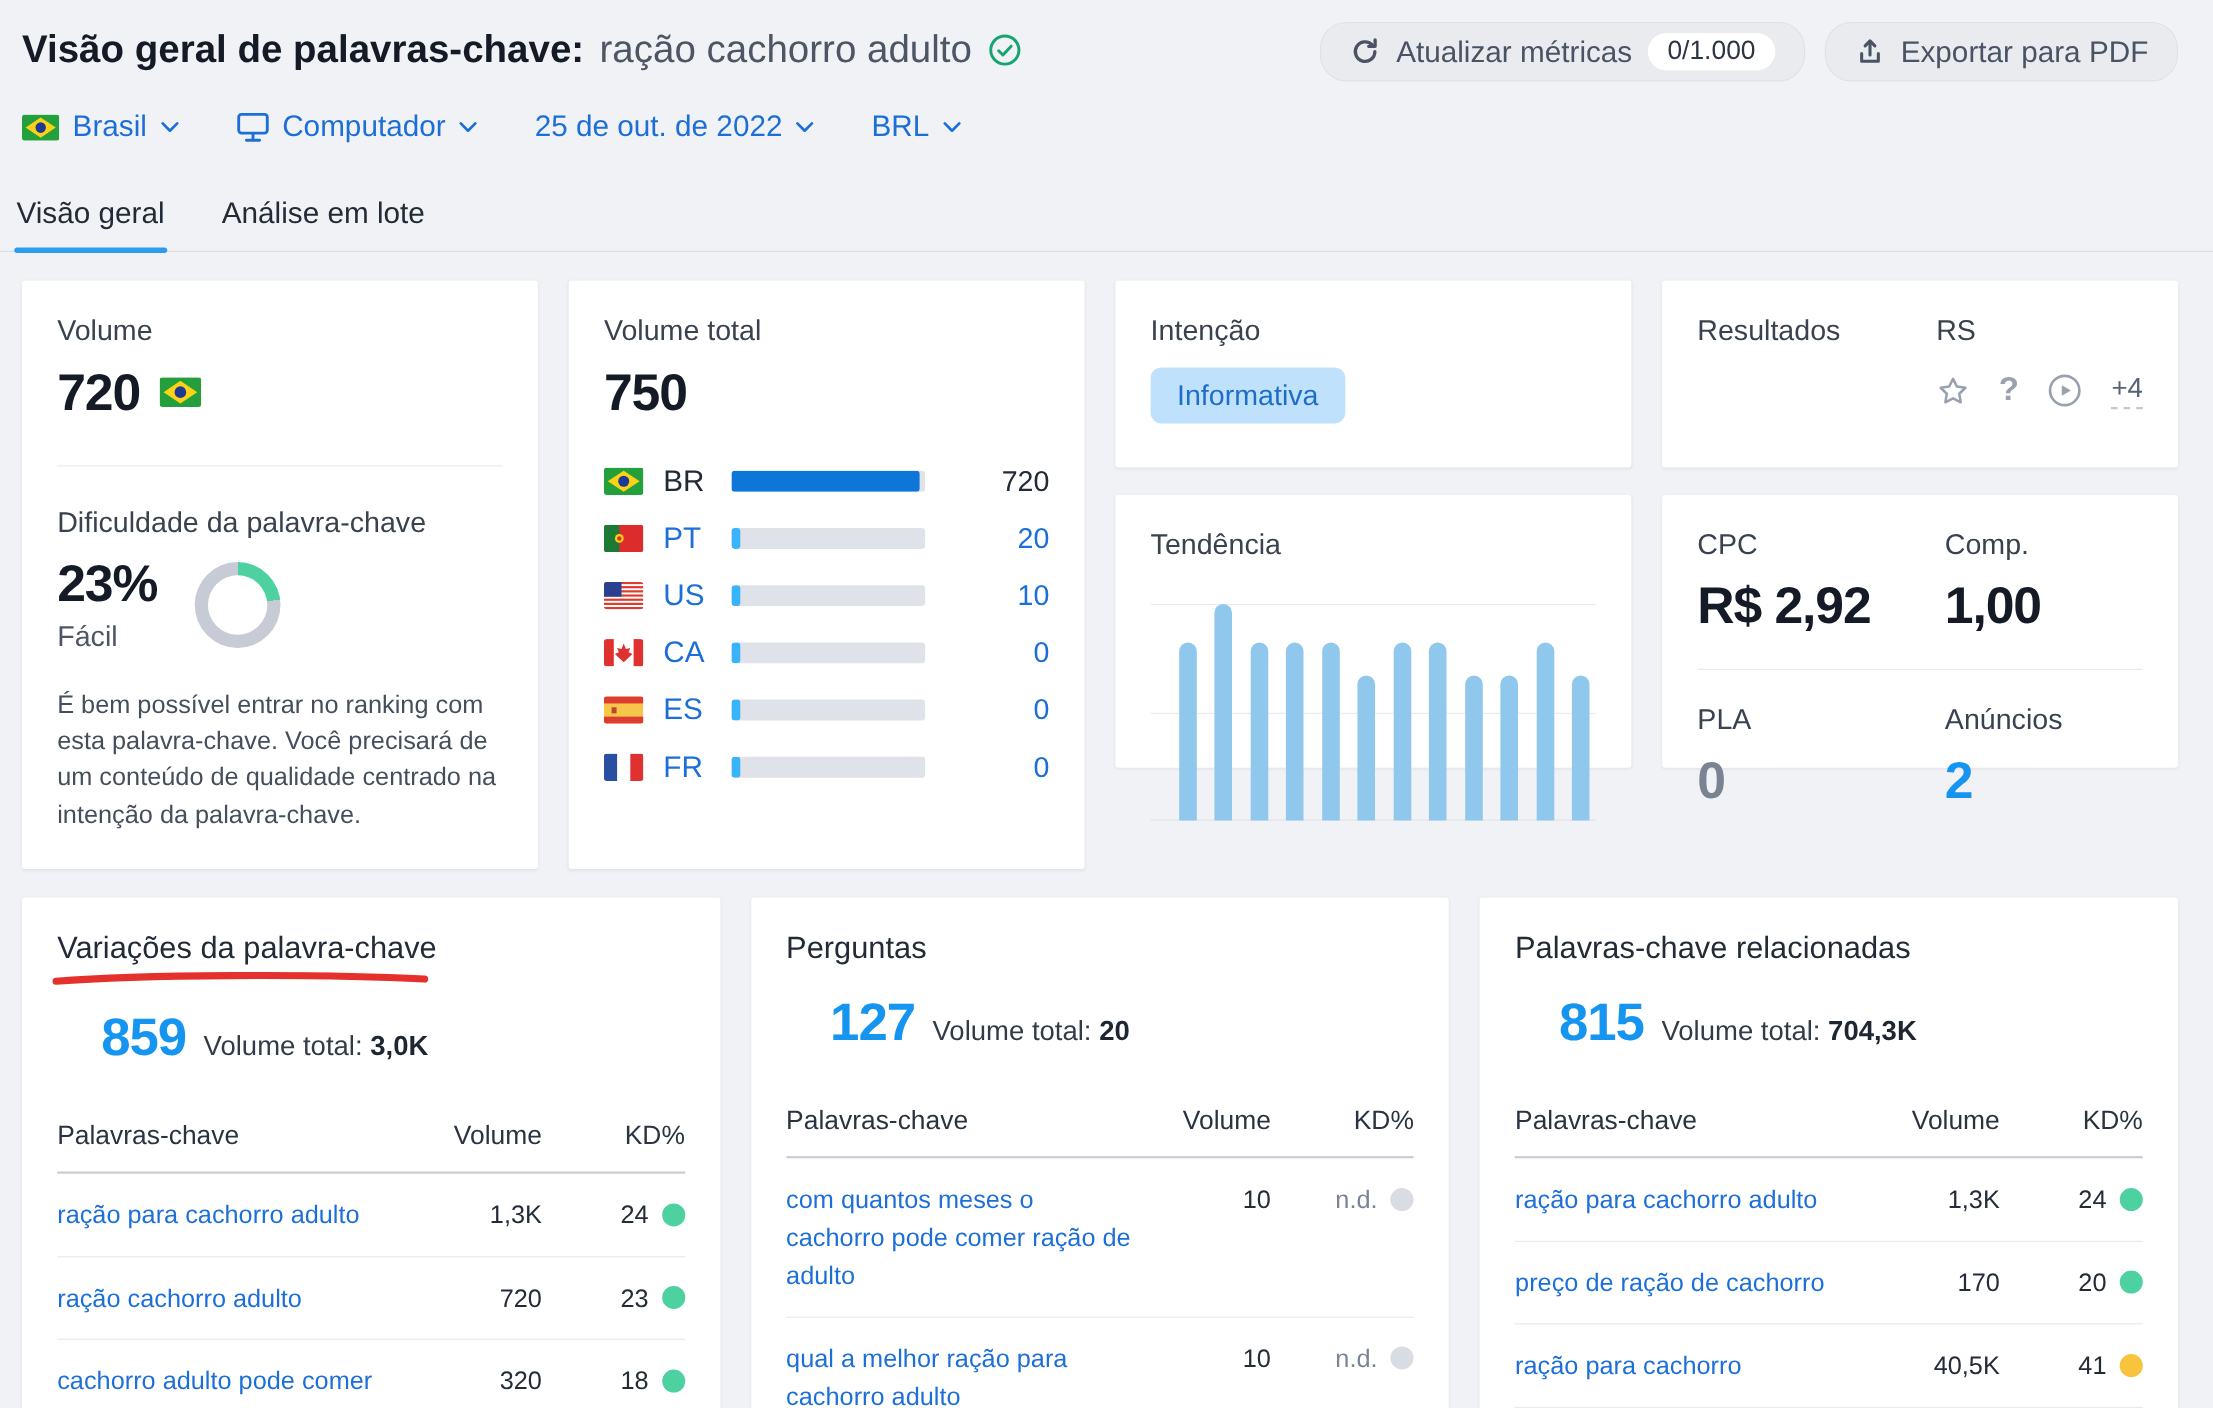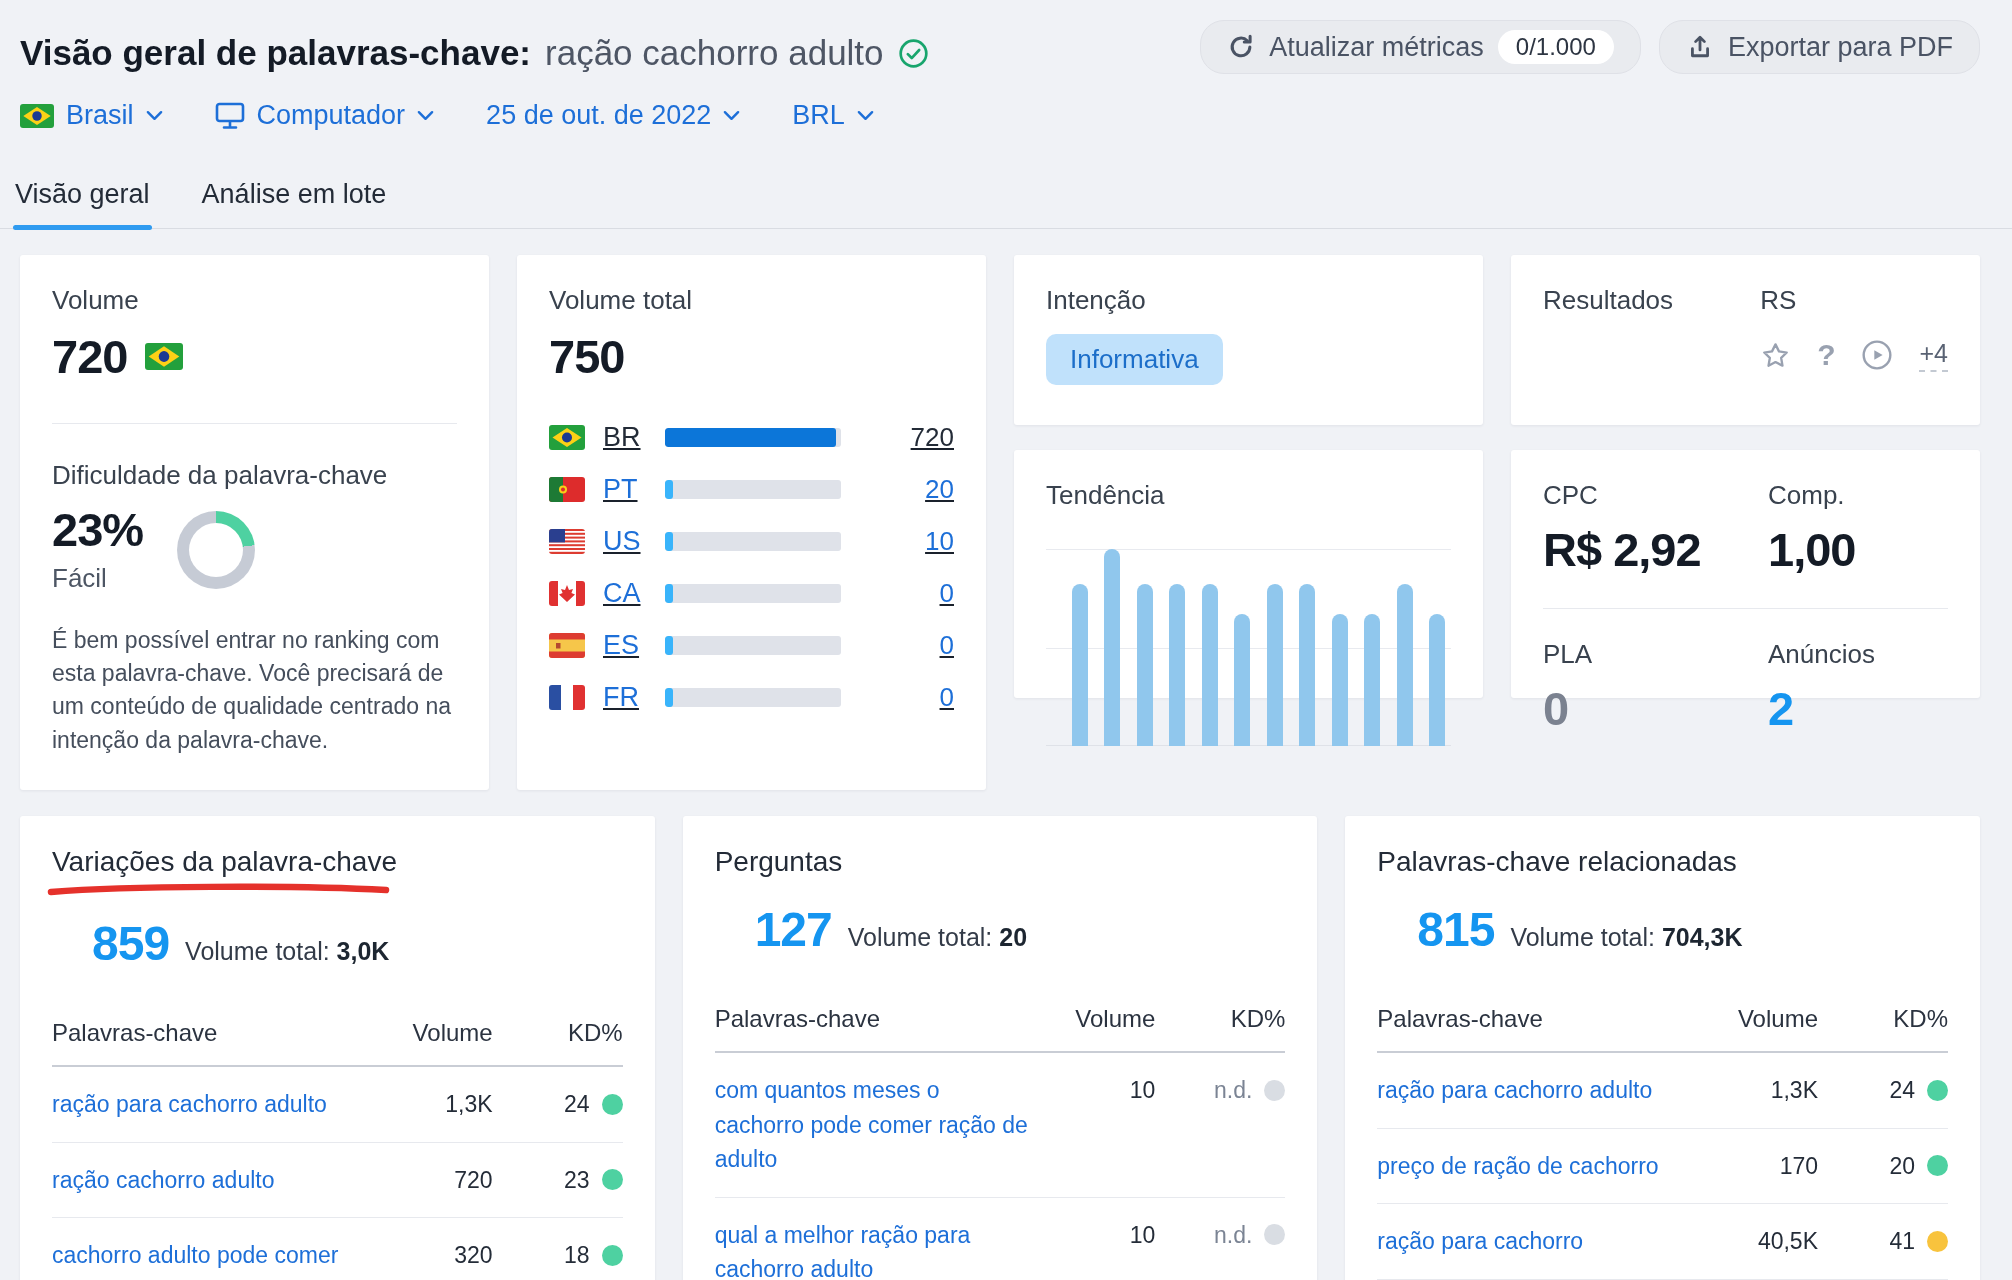--- a/index.html
+++ b/index.html
@@ -1,20 +1,20 @@
 <!DOCTYPE html>
 <html><head>
 <meta charset="utf-8">
 <style>
   html,body{margin:0;padding:0;background:#eef0f4;}
   .page{width:2012px;height:1280px;position:relative;overflow:hidden;background:#f0f2f6;
         font-family:"Liberation Sans","DejaVu Sans",sans-serif;color:#1a212c;}
 
   
-  .header{display:flex;justify-content:space-between;align-items:flex-end;padding:16px 32px 0 20px;}
+  .header{display:flex;justify-content:space-between;align-items:center;padding:16px 32px 0 20px;}
   .title{font-size:35px;font-weight:700;color:#141b26;display:flex;align-items:center;gap:14px;line-height:1.2;}
   .title .kw{font-weight:400;color:#4e5665;}
   .hdr-buttons{display:flex;gap:18px;margin-top:4px;}
   .btn{display:flex;align-items:center;gap:14px;background:#e9ebef;border:1px solid #dfe1e7;border-radius:24px;
        padding:9px 26px;font-size:27px;color:#4a5364;cursor:pointer;white-space:nowrap;}
   .badge-pill{background:#fff;border-radius:999px;padding:3px 18px;font-size:24px;color:#2d3542;}
 
   
   .filters{display:flex;gap:52px;margin:26px 0 0 20px;align-items:center;font-size:27px;color:#1d6fd8;}
   .filter{display:flex;align-items:center;gap:12px;cursor:pointer;}
@@ -43,21 +43,21 @@
 
   
   .kd-row{display:flex;align-items:center;gap:34px;margin-top:14px;}
   .kd-level{font-size:26px;color:#4d5664;margin-top:8px;}
   .donut{width:78px;height:78px;border-radius:50%;position:relative;flex:none;
          background:conic-gradient(#4ed1a1 0 23%,#c6cbd5 23% 100%);}
   .donut::after{content:"";position:absolute;inset:12px;background:#fff;border-radius:50%;}
   .kd-desc{font-size:23px;color:#454e5c;line-height:1.45;margin-top:30px;max-width:410px;}
 
   
-  .country-rows{margin-top:30px;text-decoration:underline;}
+  .country-rows{margin-top:30px;}
   .country-row{display:flex;align-items:center;height:52px;}
   .flag{display:inline-block;border-radius:3px;overflow:hidden;line-height:0;flex:none;}
   .country-row .flag{width:36px;height:25px;}
   .ccode{font-size:27px;margin-left:18px;width:62px;text-decoration:none;}
   .ccode.link{color:#1d6fd8;}
   .ccode.current{color:#232b37;}
   .cbar{width:176px;height:19px;background:#dfe2e9;border-radius:3px;position:relative;overflow:hidden;flex:none;}
   .cfill{position:absolute;left:0;top:0;bottom:0;background:#0c76d9;border-radius:3px;}
   .ctick{position:absolute;left:0;top:0;bottom:0;width:8px;background:#39b4fb;border-radius:3px;}
   .cval{flex:1;text-align:right;font-size:26px;color:#1d6fd8;}

